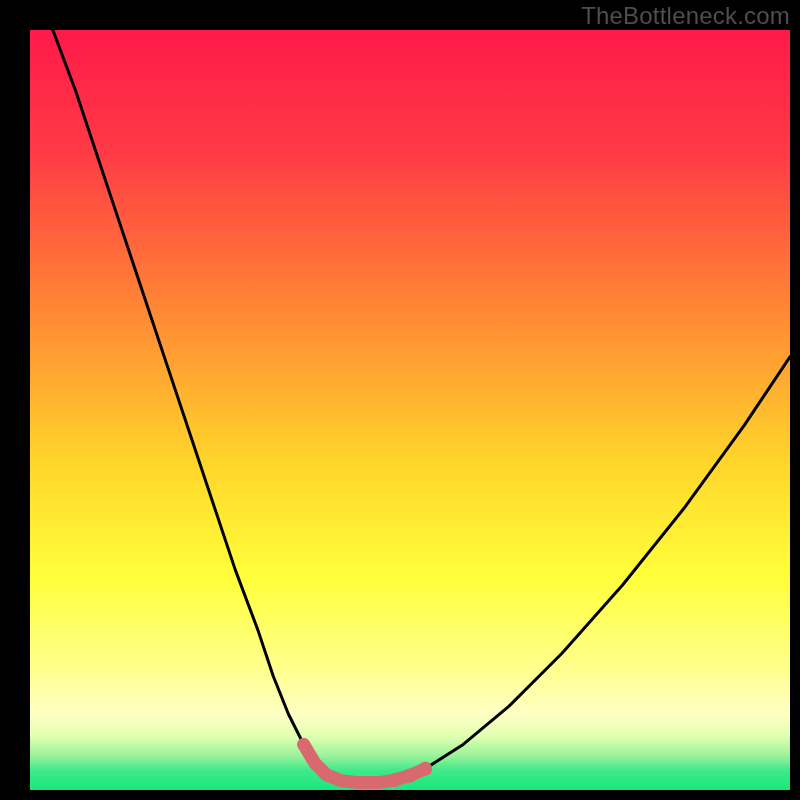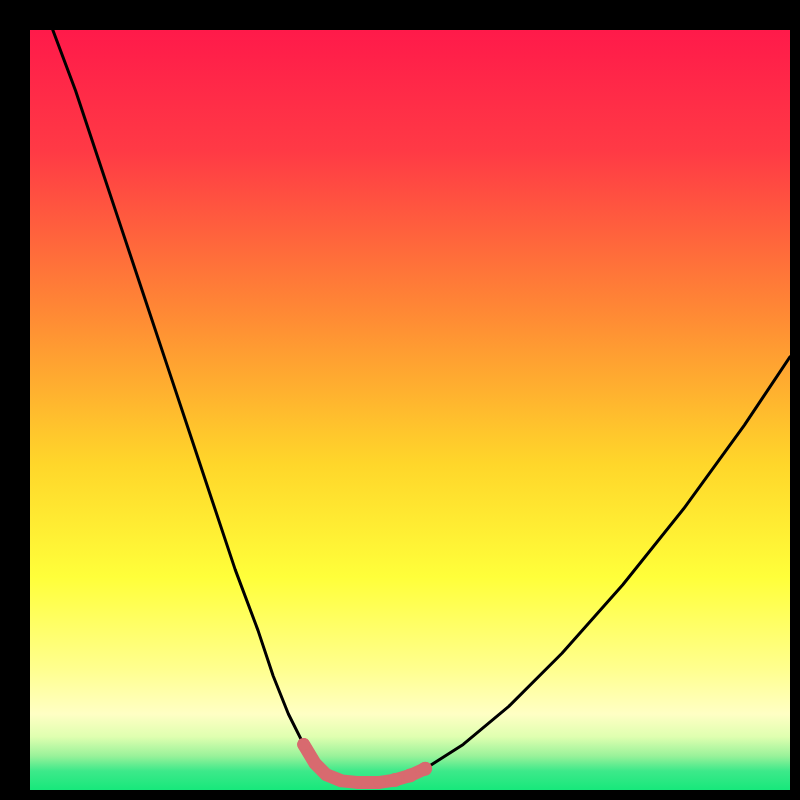--- a/index.html
+++ b/index.html
@@ -59,14 +59,15 @@
         <circle cx="296.4" cy="744.8" r="6" fill="#d86a6f"></circle>
         <circle cx="311.6" cy="750.9" r="6" fill="#d86a6f"></circle>
         <circle cx="326.8" cy="752.4" r="6" fill="#d86a6f"></circle>
         <circle cx="349.6" cy="752.4" r="6" fill="#d86a6f"></circle>
         <circle cx="364.8" cy="750.1" r="7" fill="#d86a6f"></circle>
         <circle cx="380.0" cy="745.6" r="7" fill="#d86a6f"></circle>
         <circle cx="395.2" cy="738.7" r="7" fill="#d86a6f"></circle>
       </svg>
   </div>
 
+  <div class="watermark">TheBottleneck.com</div>
 
 </div>
 
 </body></html>

